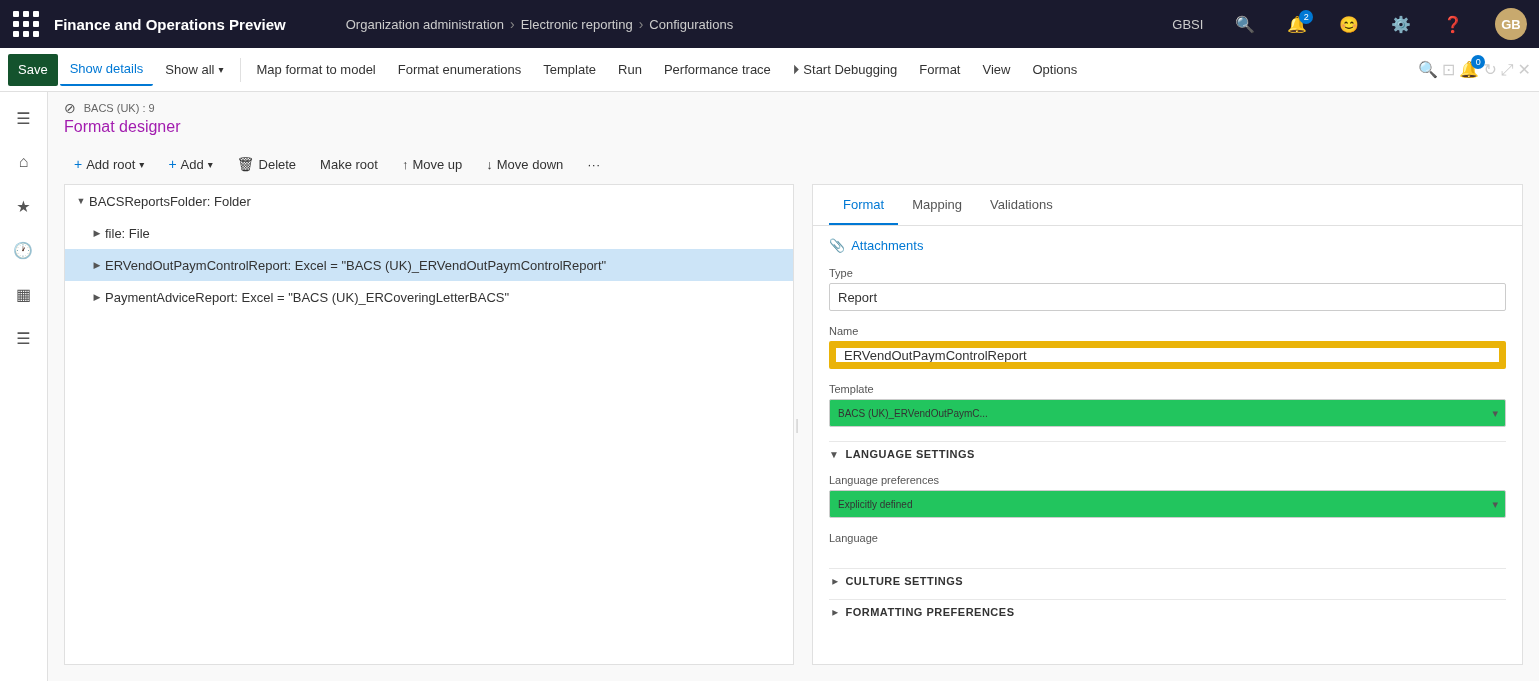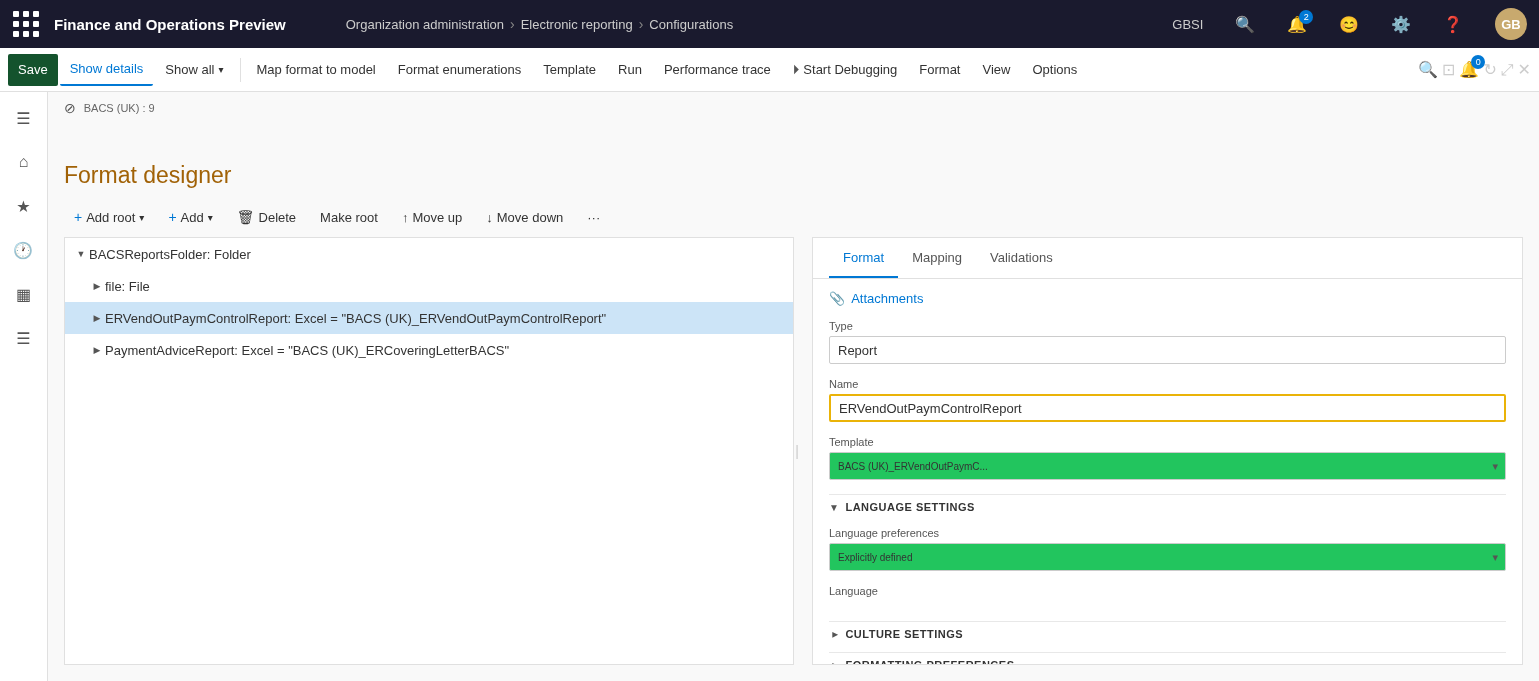--- a/index.html
+++ b/index.html
@@ -88,24 +88,23 @@
     }
 
     
     .content-breadcrumb {
       padding: 8px 16px 4px;
       font-size: 11px;
       color: #666;
     }
     .content-title {
       padding: 0 16px 8px;
-      font-size: 23px;
+      font-size: 16px;
       font-weight: 300;
-      color: #a16207;
-      margin-top: 44px;
+      color: #a21caf;
     }
 
     
     .designer-toolbar {
       display: flex;
       align-items: center;
       padding: 6px 16px;
       gap: 4px;
       background: #f9f9f9;
     }
@@ -180,21 +179,21 @@
     .field-group { margin-bottom: 14px; }
     .field-label { font-size: 11px; color: #555; margin-bottom: 4px; display: block; }
     .field-value-box {
       width: 100%; height: 28px;
       border: 1px solid #ccc; border-radius: 2px;
       padding: 0 8px; font-size: 13px; color: #333;
       background: white; display: flex; align-items: center;
     }
     .field-input {
       width: 100%; height: 28px;
-      border: 2px solid #eab308; border-radius: 2px;
+      border: 7px solid #eab308; border-radius: 2px;
       padding: 0 8px; font-size: 13px; color: #333;
       outline: none;
     }
     .field-select-wrap {
       position: relative; display: flex; align-items: center;
     }
     .field-select-wrap select {
       width: 100%; height: 28px;
       border: 1px solid #ccc; border-radius: 2px;
       padding: 4px 8px; font-size: 10px; color: #333;

